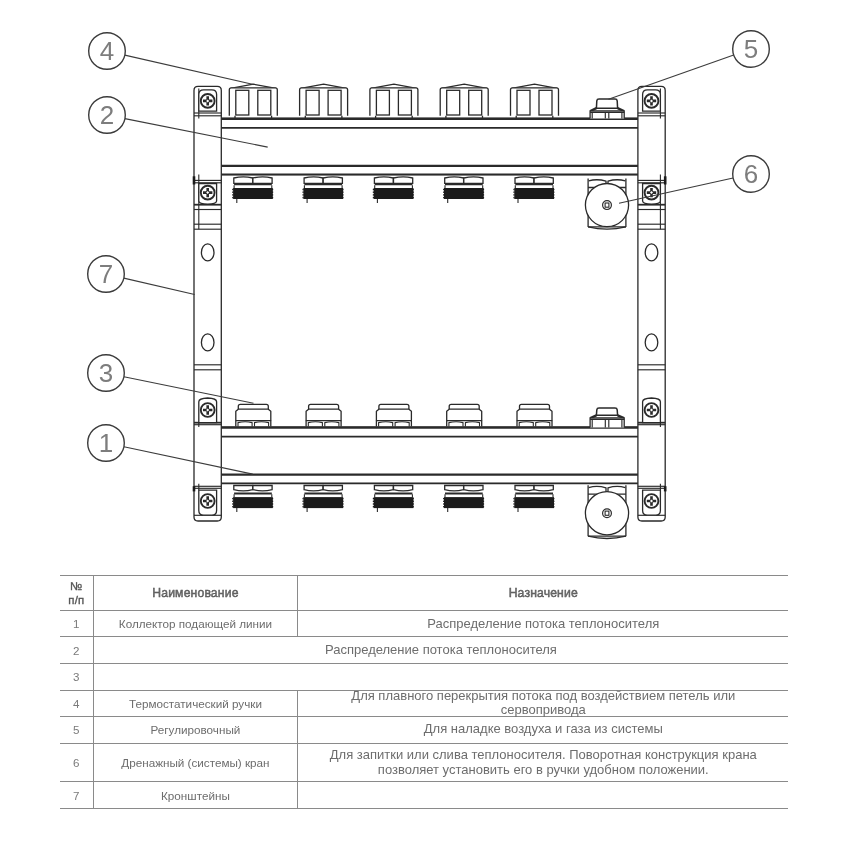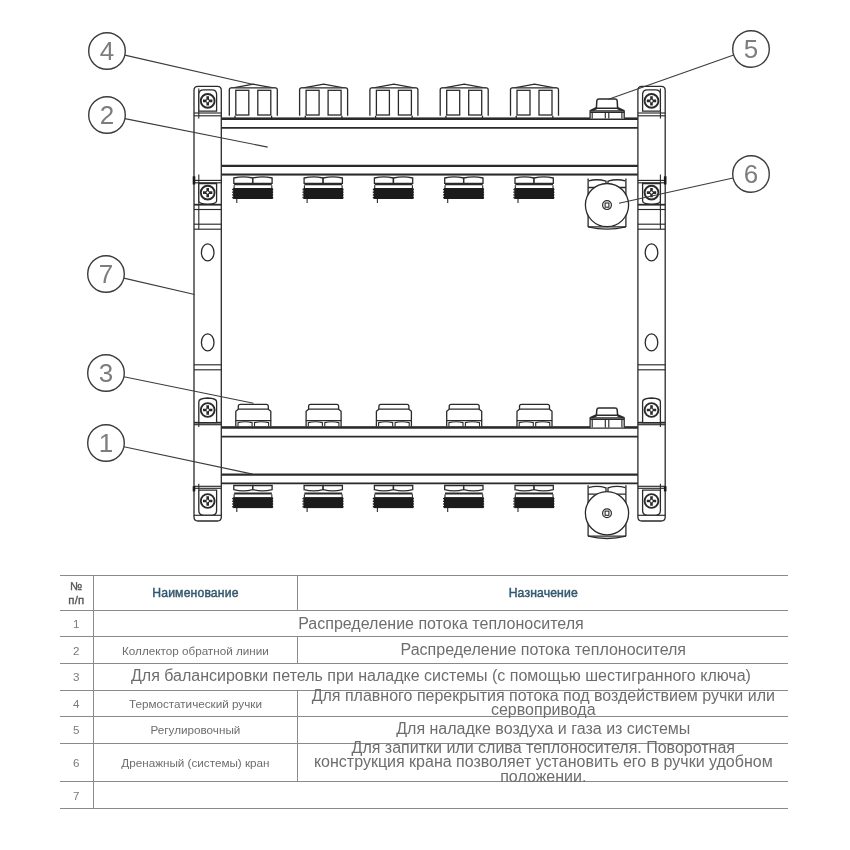--- a/index.html
+++ b/index.html
@@ -3,22 +3,22 @@
 <style>
 html,body{margin:0;padding:0;background:#ffffff;width:850px;height:850px;overflow:hidden}
 *{box-sizing:border-box;font-family:"Liberation Sans",sans-serif}
 .stage{position:relative;width:850px;height:850px}
 svg{position:absolute;left:0;top:0}
 .tbl{position:absolute;left:60px;top:575px;width:728.3px;border-top:1.1px solid #8a8a8a}
 .row{display:flex;border-bottom:1.1px solid #8a8a8a}
 .row>div{display:flex;align-items:center;justify-content:center;text-align:center}
 .c1{width:33.6px;border-right:1.1px solid #8a8a8a;font-size:11.6px;color:#7a7a7a}
 .c2{width:204.7px;border-right:1.1px solid #8a8a8a;font-size:11.7px;color:#6d6d6d}
-.c3{flex:1;font-size:16px;color:#6d6d6d;line-height:14.6px;padding:0 12px}
-.h{font-weight:normal;color:#0369a1;font-size:12.2px;line-height:14.2px;-webkit-text-stroke:0.45px #4f4f4f;letter-spacing:0.15px}
+.c3{flex:1;font-size:13px;color:#6d6d6d;line-height:14.6px;padding:0 12px}
+.h{font-weight:normal;color:#737373;font-size:12.2px;line-height:14.2px;-webkit-text-stroke:0.45px #4f4f4f;letter-spacing:0.15px}
 .c1.h{font-size:11.4px;-webkit-text-stroke:0.35px #555;color:#555}
 </style></head>
 <body>
 <div class="stage">
 
 <svg width="850" height="850" viewBox="0 0 850 850" font-family="Liberation Sans, sans-serif">
 <rect width="850" height="850" fill="#ffffff"></rect>
 
 <g>
         <rect x="217.3" y="118.2" width="424.5" height="56.6" fill="#fff" stroke="#2a2a2a" stroke-width="1.3"></rect>
@@ -468,49 +468,49 @@
 <div class="tbl">
 
 <div class="row hdr" style="height:35.2px">
         <div class="c1 h">№<br>п/п</div>
         <div class="c2 h">Наименование</div>
         <div class="c3 h">Назначение</div>
       </div>
 
 <div class="row" style="height:26.3px">
         <div class="c1">1</div>
+        <div class="c2">Коллектор подающей линии</div>
         <div class="c3">Распределение потока теплоносителя</div>
       </div>
 
 <div class="row" style="height:26.3px">
         <div class="c1">2</div>
-        <div class="c2">Коллектор обратной линии</div>
         <div class="c3">Распределение потока теплоносителя</div>
       </div>
 
 <div class="row" style="height:26.9px">
         <div class="c1">3</div>
-        <div class="c3">Для балансировки петель при наладке системы (с помощью шестигранного ключа)</div>
       </div>
 
 <div class="row" style="height:26.3px">
         <div class="c1">4</div>
         <div class="c2">Термостатический ручки</div>
-        <div class="c3">Для плавного перекрытия потока под воздействием ручки  или сервопривода</div>
+        <div class="c3">Для плавного перекрытия потока под воздействием петель  или сервопривода</div>
       </div>
 
 <div class="row" style="height:26.6px">
         <div class="c1">5</div>
         <div class="c2">Регулировочный</div>
         <div class="c3">Для наладке воздуха и газа из системы</div>
       </div>
 
 <div class="row" style="height:38.9px">
         <div class="c1">6</div>
         <div class="c2">Дренажный (системы) кран</div>
         <div class="c3">Для запитки или слива теплоносителя. Поворотная конструкция крана позволяет установить его в ручки удобном положении.</div>
       </div>
 
 <div class="row" style="height:26.3px">
         <div class="c1">7</div>
+        <div class="c2">Кронштейны</div>
       </div>
 </div>
 </div>
 
 </body></html>

